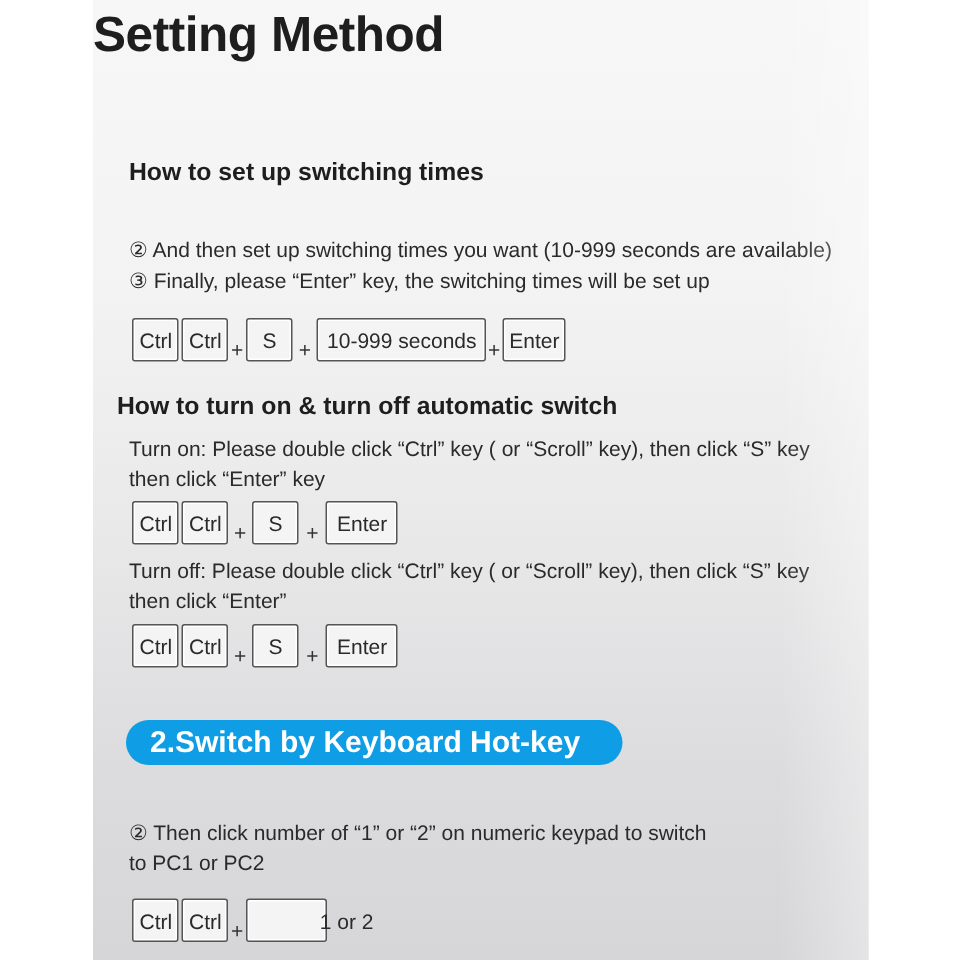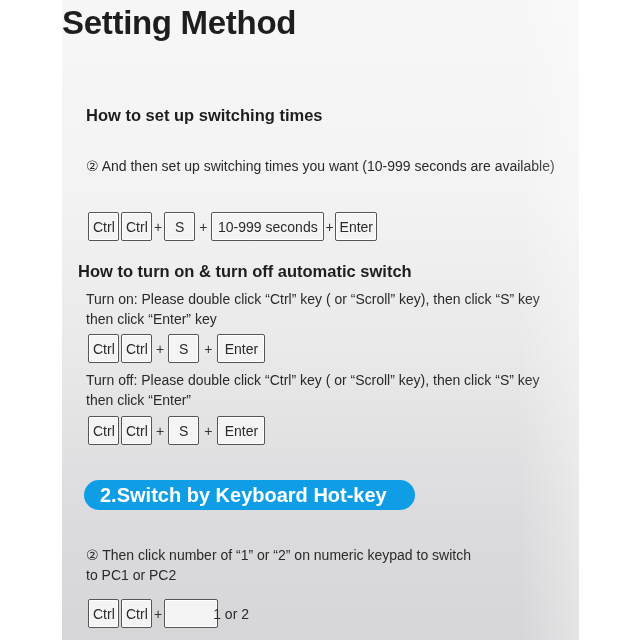--- a/index.html
+++ b/index.html
@@ -24,40 +24,41 @@
     left: 0; width: 517px; top: 4px; text-align: left;
     font-size: 33px; font-weight: bold; color: #1e1e1e; letter-spacing: -0.3px;
   }
   .pill {
     background: #0f9ee6; color: #fff; font-weight: bold;
     border-radius: 18px; height: 30px; line-height: 30px;
     padding: 0 14px 0 16px; font-size: 20px;
   }
   .subhead { font-size: 16.5px; font-weight: bold; color: #1e1e1e; }
   .line { font-size: 14px; color: #2a2a2a; }
-  .keys { display: flex; align-items: center; }
+  .keys { display: flex; align-items: flex-end; }
   .key {
     border: 1.3px solid #555; border-radius: 2px;
     background: #f4f4f4; height: 29px; line-height: 29px;
     font-size: 14px; color: #2a2a2a; text-align: center;
     box-sizing: border-box; padding: 0 4px;
     box-shadow: inset 0 0 0 1px #fff;
   }
   .plus { font-size: 14px; color: #333; padding: 0 2px; }
 </style>
 </head>
 <body>
 
 <div class="panel">
 
   <div class="abs title">Setting Method</div>
 
 
   <div class="abs subhead" style="left:24px; top:106px;">How to set up switching times</div>
   <div class="abs line" style="left:24px; top:158px;">② And then set up switching times you want (10-999 seconds are available)</div>
+  <div class="abs line" style="left:24px; top:179px;">③ Finally, please “Enter” key, the switching times will be set up</div>
 
   <div class="abs keys" style="left:26px; top:212px;">
     <div class="key" style="width:31px;">Ctrl</div>
     <div class="key" style="width:31px; margin-left:2px;">Ctrl</div>
     <span class="plus">+</span>
     <div class="key" style="width:31px;">S</div>
     <span class="plus" style="padding:0 4px;">+</span>
     <div class="key" style="width:113px;">10-999 seconds</div>
     <span class="plus" style="padding:0 1px;">+</span>
     <div class="key" style="width:42px;">Enter</div>

